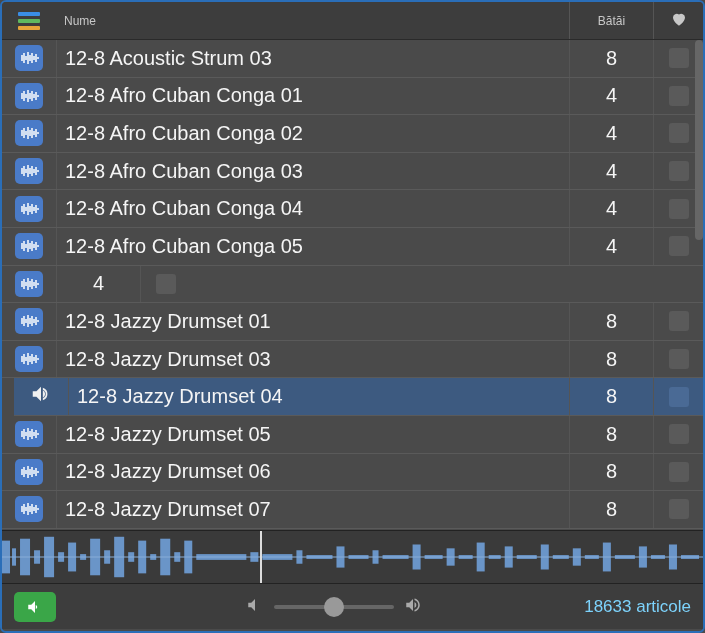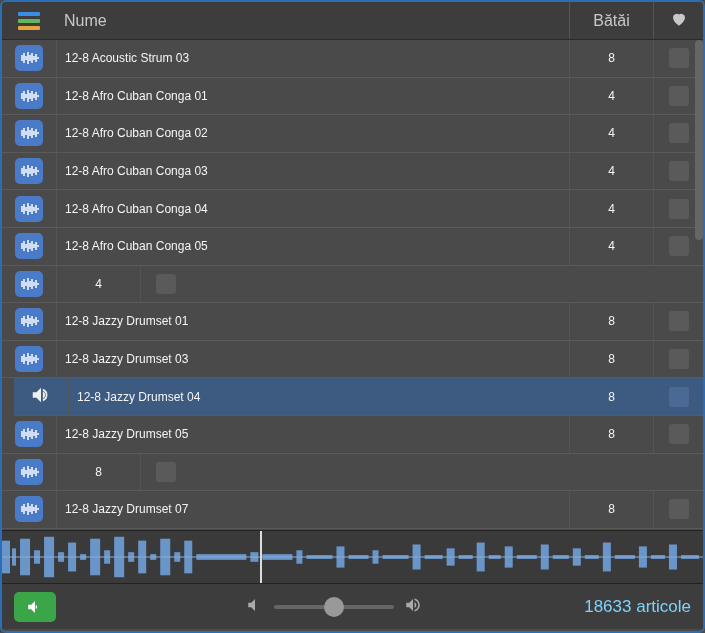--- a/index.html
+++ b/index.html
@@ -12,21 +12,21 @@
       overflow: hidden;
       border: 2px solid #2a6eb8;
       border-radius: 6px;
     }
     .header {
       display: flex;
       align-items: center;
       height: 38px;
       background: #3d3d3d;
       border-bottom: 1px solid #2a2a2a;
-      font-size: 16px;
+      font-size: 12px;
       color: #c8c8c8;
     }
     .header .col-icon { width: 54px; display:flex; justify-content:center; align-items:center; }
     .header .col-name { flex: 1; padding-left: 8px; }
     .header .col-beats { width: 84px; text-align: center; border-left: 1px solid #555; height: 100%; display:flex; align-items:center; justify-content:center;}
     .header .col-fav { width: 50px; text-align: center; border-left: 1px solid #555; height: 100%; display:flex; align-items:center; justify-content:center;}
     .corner-icon {
       width: 22px; height: 18px;
       display: flex; flex-direction: column; justify-content: space-between;
     }
@@ -38,21 +38,21 @@
 
     .list {
       height: 490px;
       overflow: hidden;
     }
     .row {
       display: flex;
       align-items: center;
       height: 37.6px;
       border-bottom: 1px solid #5a5a5a;
-      font-size: 12px;
+      font-size: 20px;
     }
     .row.selected {
       background: #3d5a80;
       margin-left: 12px;
     }
     .row .col-icon { width: 54px; display:flex; justify-content:center; align-items:center; }
     .row .col-name { flex: 1; padding-left: 8px; color: #f5f5f5; border-left: 1px solid #555; height:100%; display:flex; align-items:center; }
     .row .col-beats { width: 84px; text-align: center; color: #f5f5f5; border-left: 1px solid #555; height:100%; display:flex; align-items:center; justify-content:center;}
     .row .col-fav { width: 50px; text-align: center; border-left: 1px solid #555; height:100%; display:flex; align-items:center; justify-content:center;}
     .wave-icon {
@@ -429,20 +429,21 @@
               <line x1="9" y1="1" x2="9" y2="13"></line>
               <line x1="11" y1="4" x2="11" y2="10"></line>
               <line x1="13" y1="2" x2="13" y2="12"></line>
               <line x1="15" y1="5" x2="15" y2="9"></line>
               <line x1="17" y1="3" x2="17" y2="11"></line>
               <line x1="19" y1="6" x2="19" y2="8"></line>
             </g>
           </svg>
         </div>
       </div>
+      <div class="col-name">12-8 Jazzy Drumset 06</div>
       <div class="col-beats">8</div>
       <div class="col-fav">
         <div class="fav-box"></div>
       </div>
     </div>
     <div class="row">
       <div class="col-icon">
         <div class="wave-icon">
           <svg viewBox="0 0 20 14">
             <g stroke="#fff" stroke-width="1.5" fill="none">

